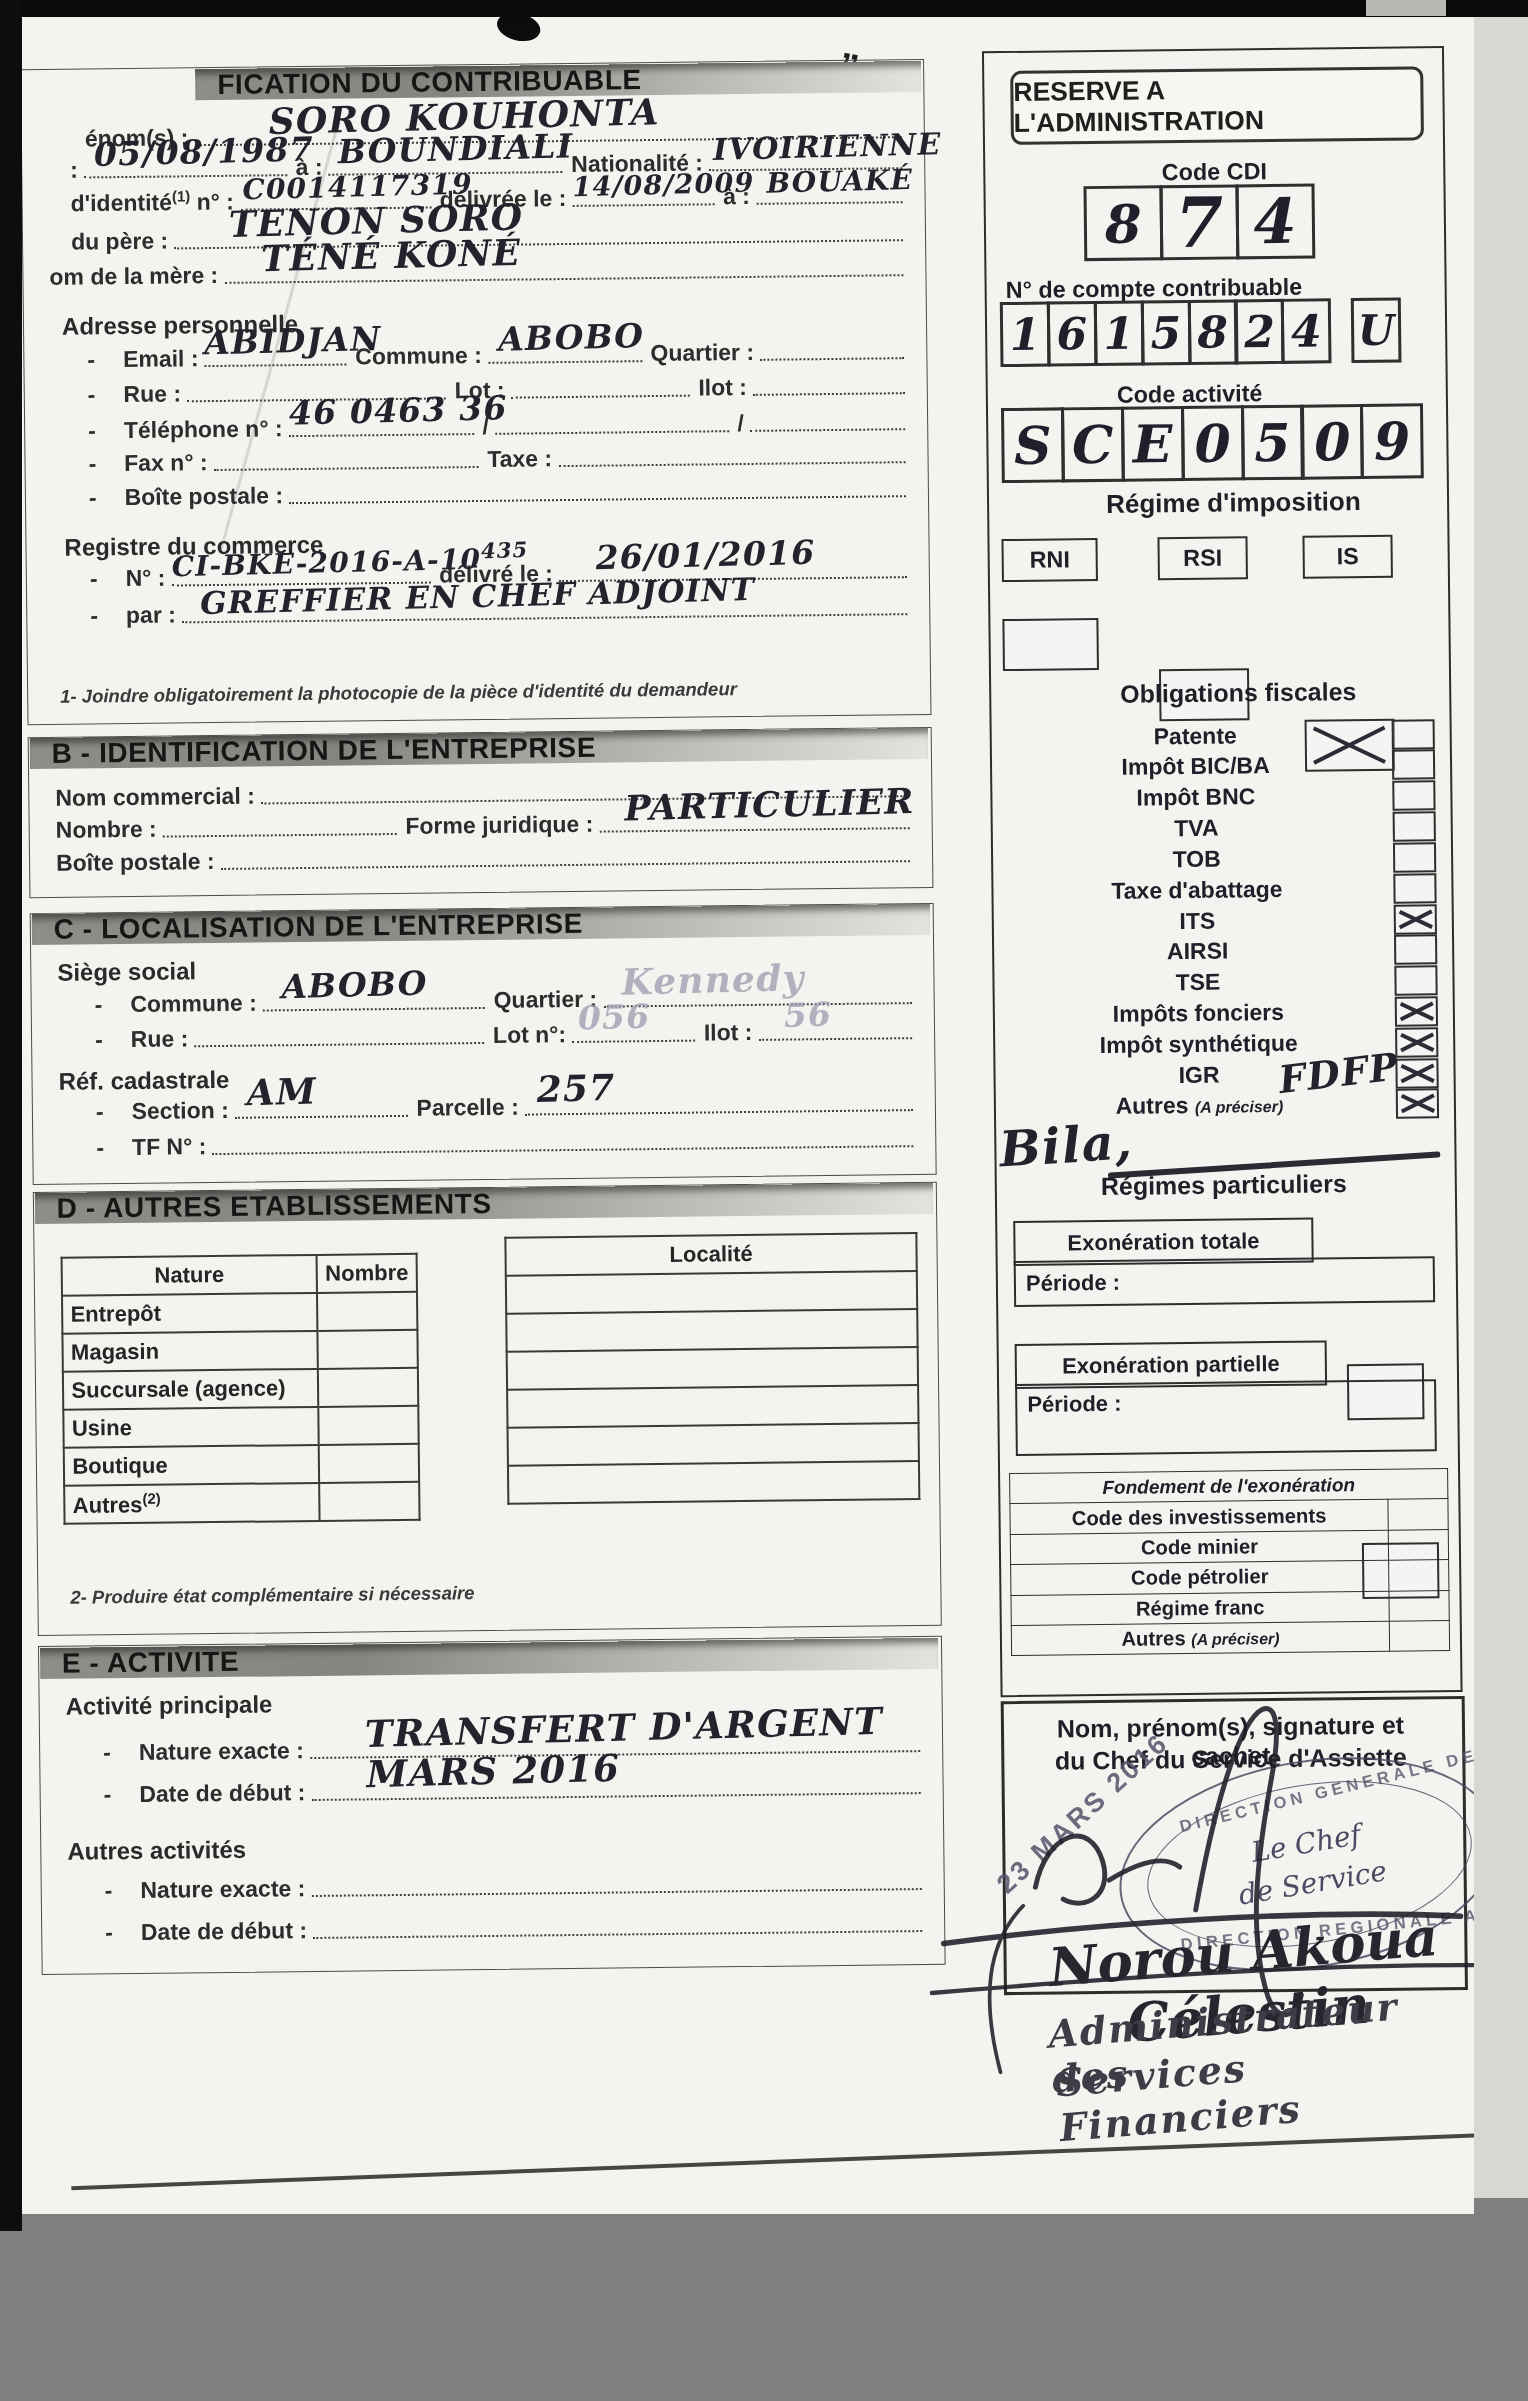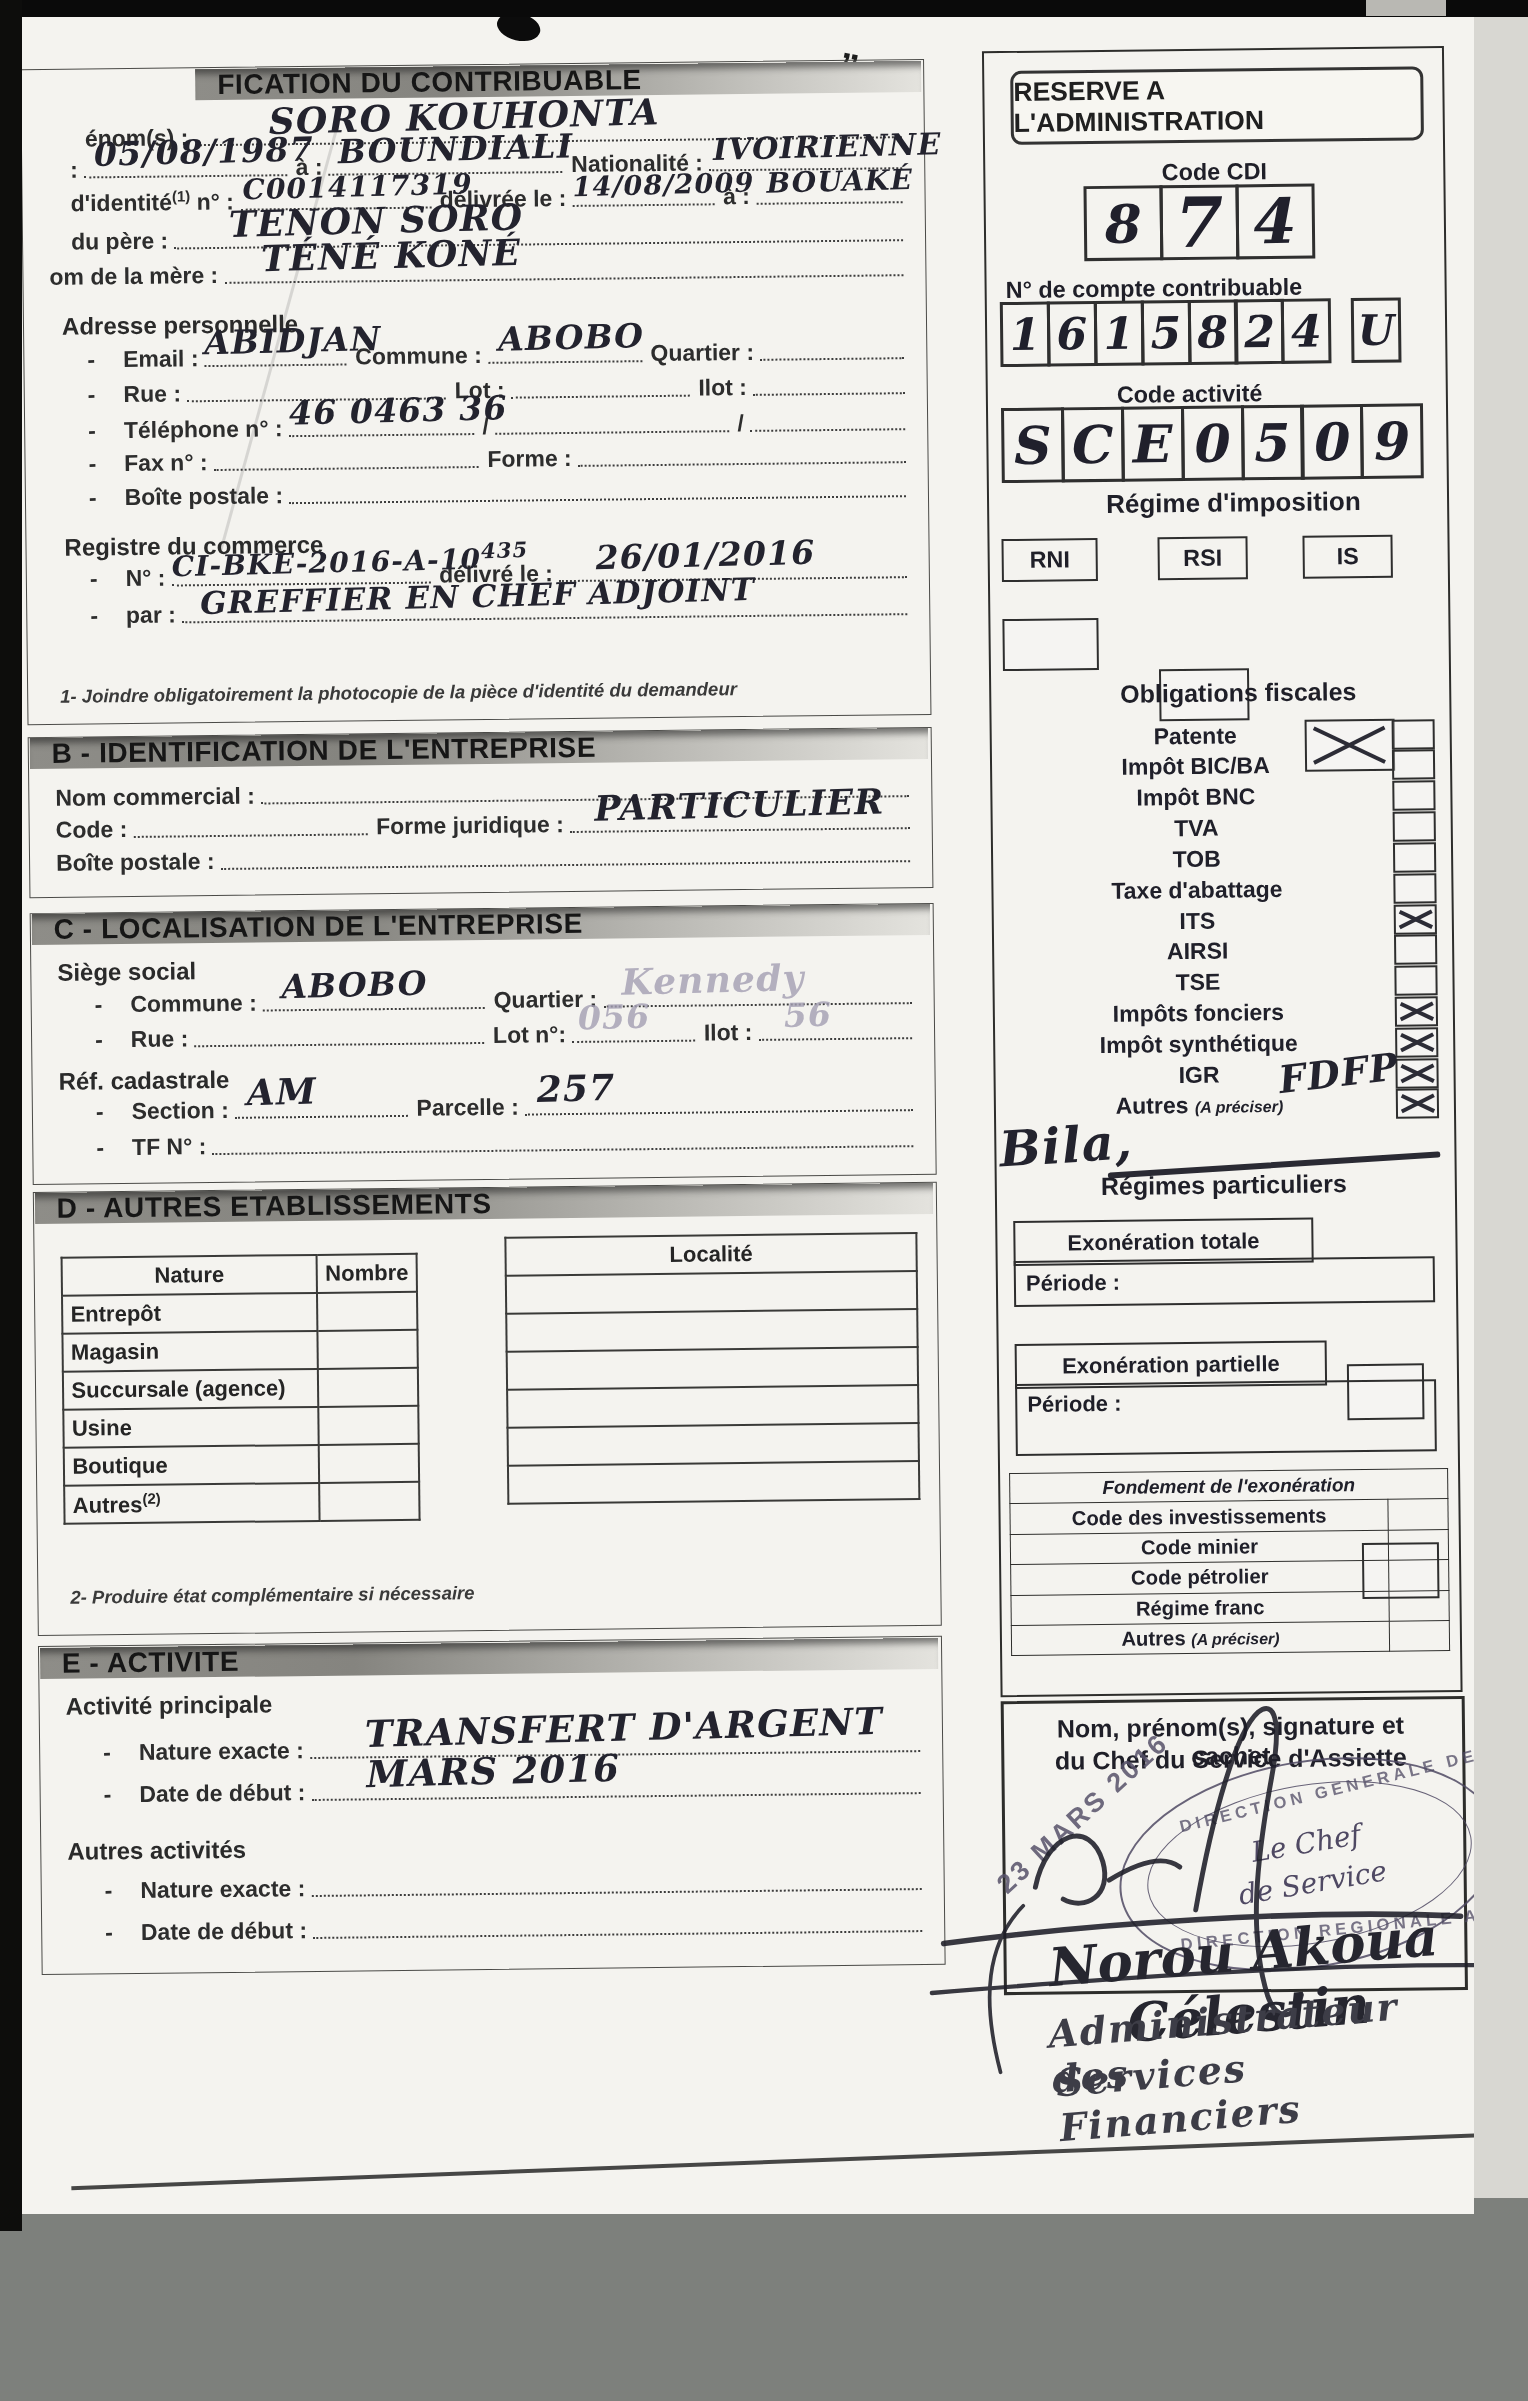--- a/index.html
+++ b/index.html
@@ -186,21 +186,21 @@
     <span class="lbl">/</span>
     <span class="fill fx" style="width:234px;"></span>
     <span class="lbl">/</span>
     <span class="fill"></span>
   </div>
 
   <div class="row" style="left:74px;top:417px;width:826px;">
     <span class="lbl dash">-</span>
     <span class="lbl">Fax n° :</span>
     <span class="fill fx" style="width:265px;"></span>
-    <span class="lbl">Forme :</span>
+    <span class="lbl">Taxe :</span>
     <span class="fill"></span>
   </div>
 
   <div class="row" style="left:74px;top:451px;width:826px;">
     <span class="lbl dash">-</span>
     <span class="lbl">Boîte postale :</span>
     <span class="fill"></span>
   </div>
 
   <div class="abs title" style="left:49px;top:509px;">Registre du commerce</div>
@@ -230,21 +230,21 @@
   <div class="abs secbox" style="left:10px;top:712px;width:902px;height:159px;"></div>
   <div class="abs bar" style="left:11.7px;top:713px;width:898px;">
     <span>B - IDENTIFICATION DE L'ENTREPRISE</span>
   </div>
 
   <div class="row" style="left:37px;top:751px;width:863px;">
     <span class="lbl">Nom commercial :</span>
     <span class="fill"></span>
   </div>
   <div class="row" style="left:37px;top:783px;width:863px;">
-    <span class="lbl">Code :</span>
+    <span class="lbl">Nombre :</span>
     <span class="fill fx" style="width:234px;"></span>
     <span class="lbl">Forme juridique :</span>
     <span class="fill">
           <span class="hw" style="left:25px;font-size:35px;">PARTICULIER</span>
         </span>
   </div>
   <div class="row" style="left:37px;top:816px;width:863px;">
     <span class="lbl">Boîte postale :</span>
     <span class="fill"></span>
   </div>

